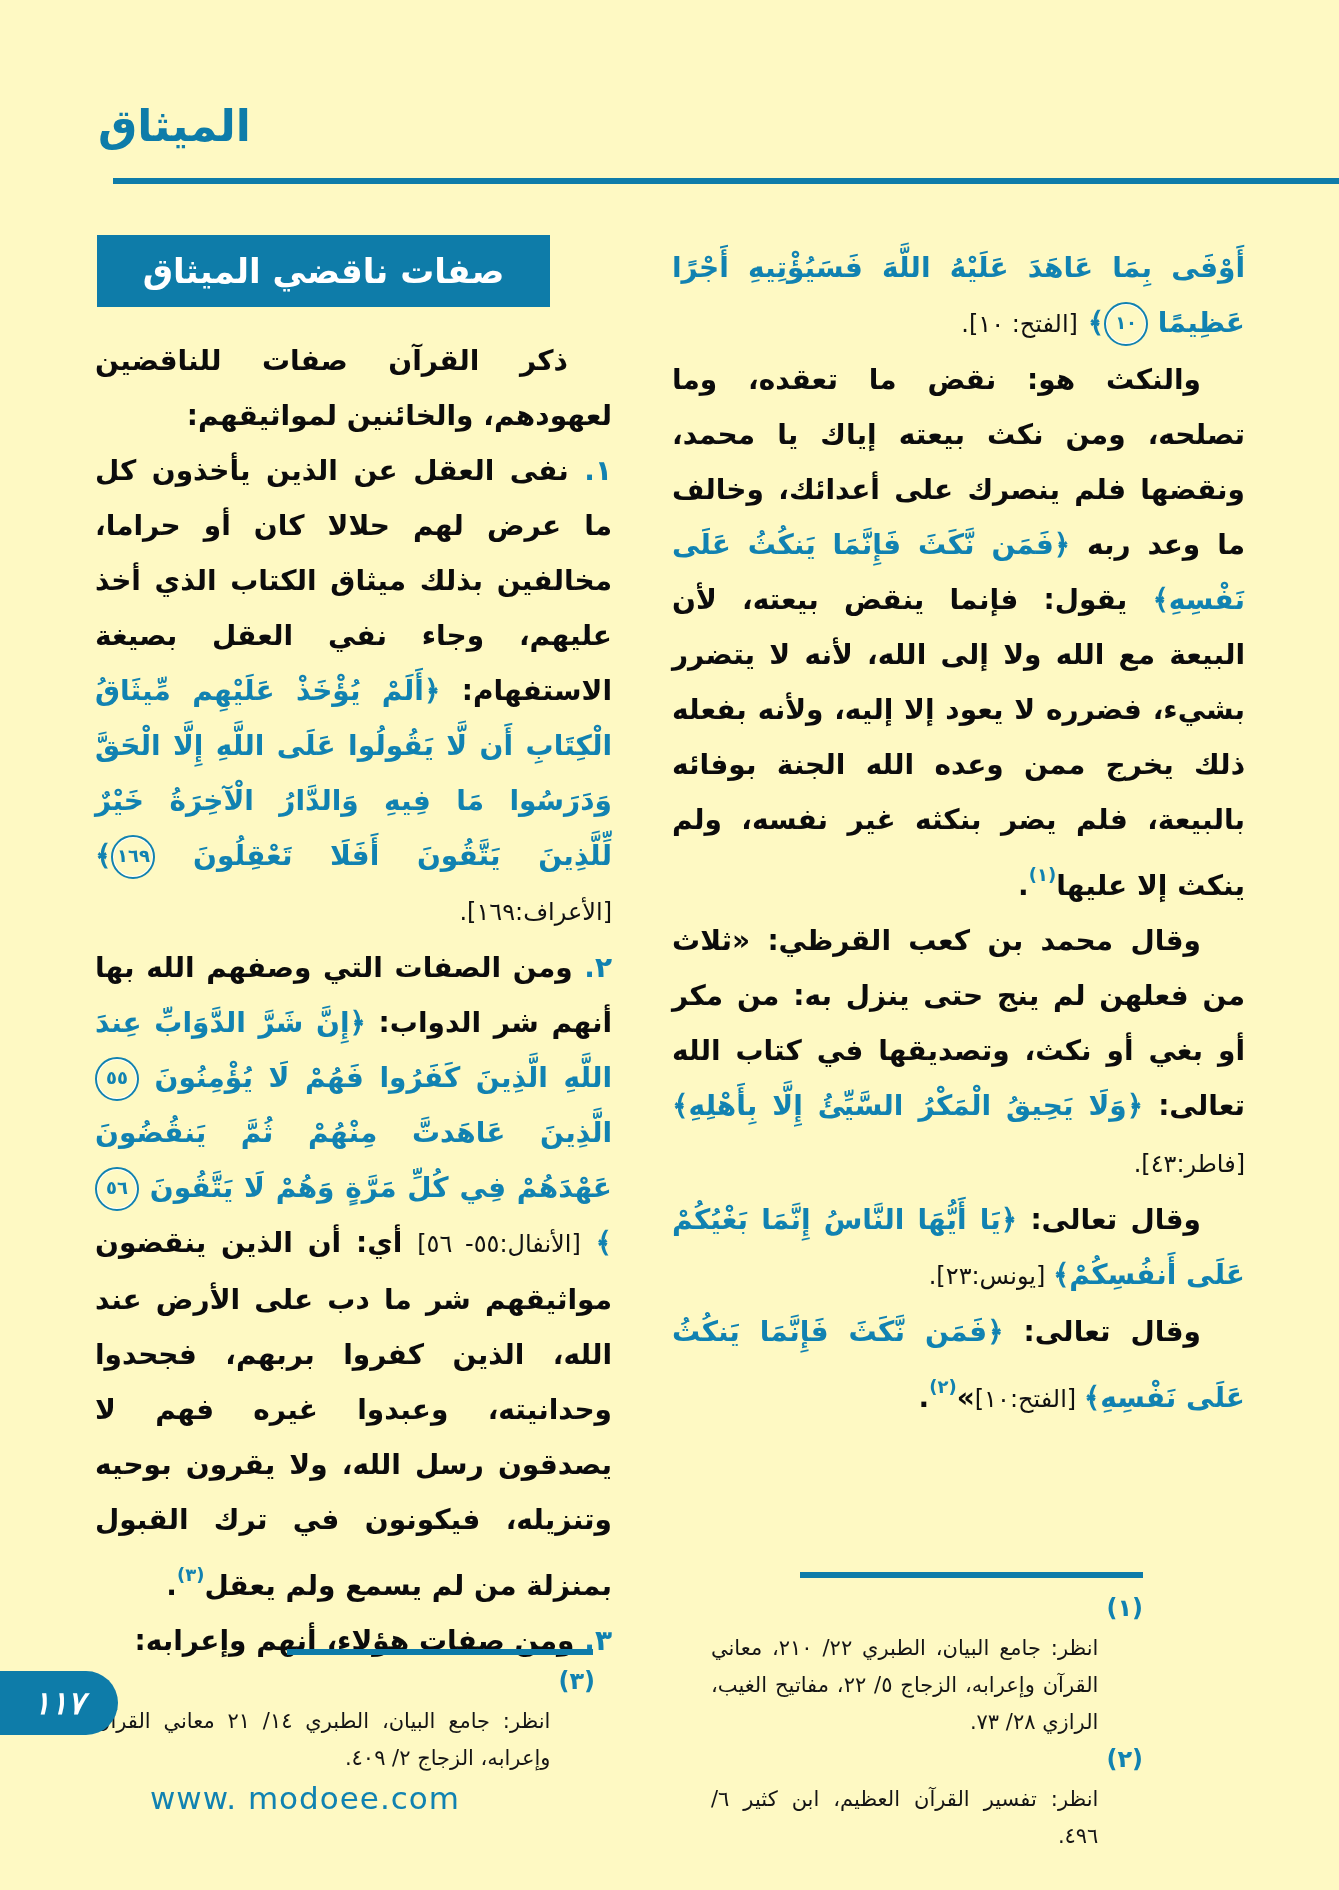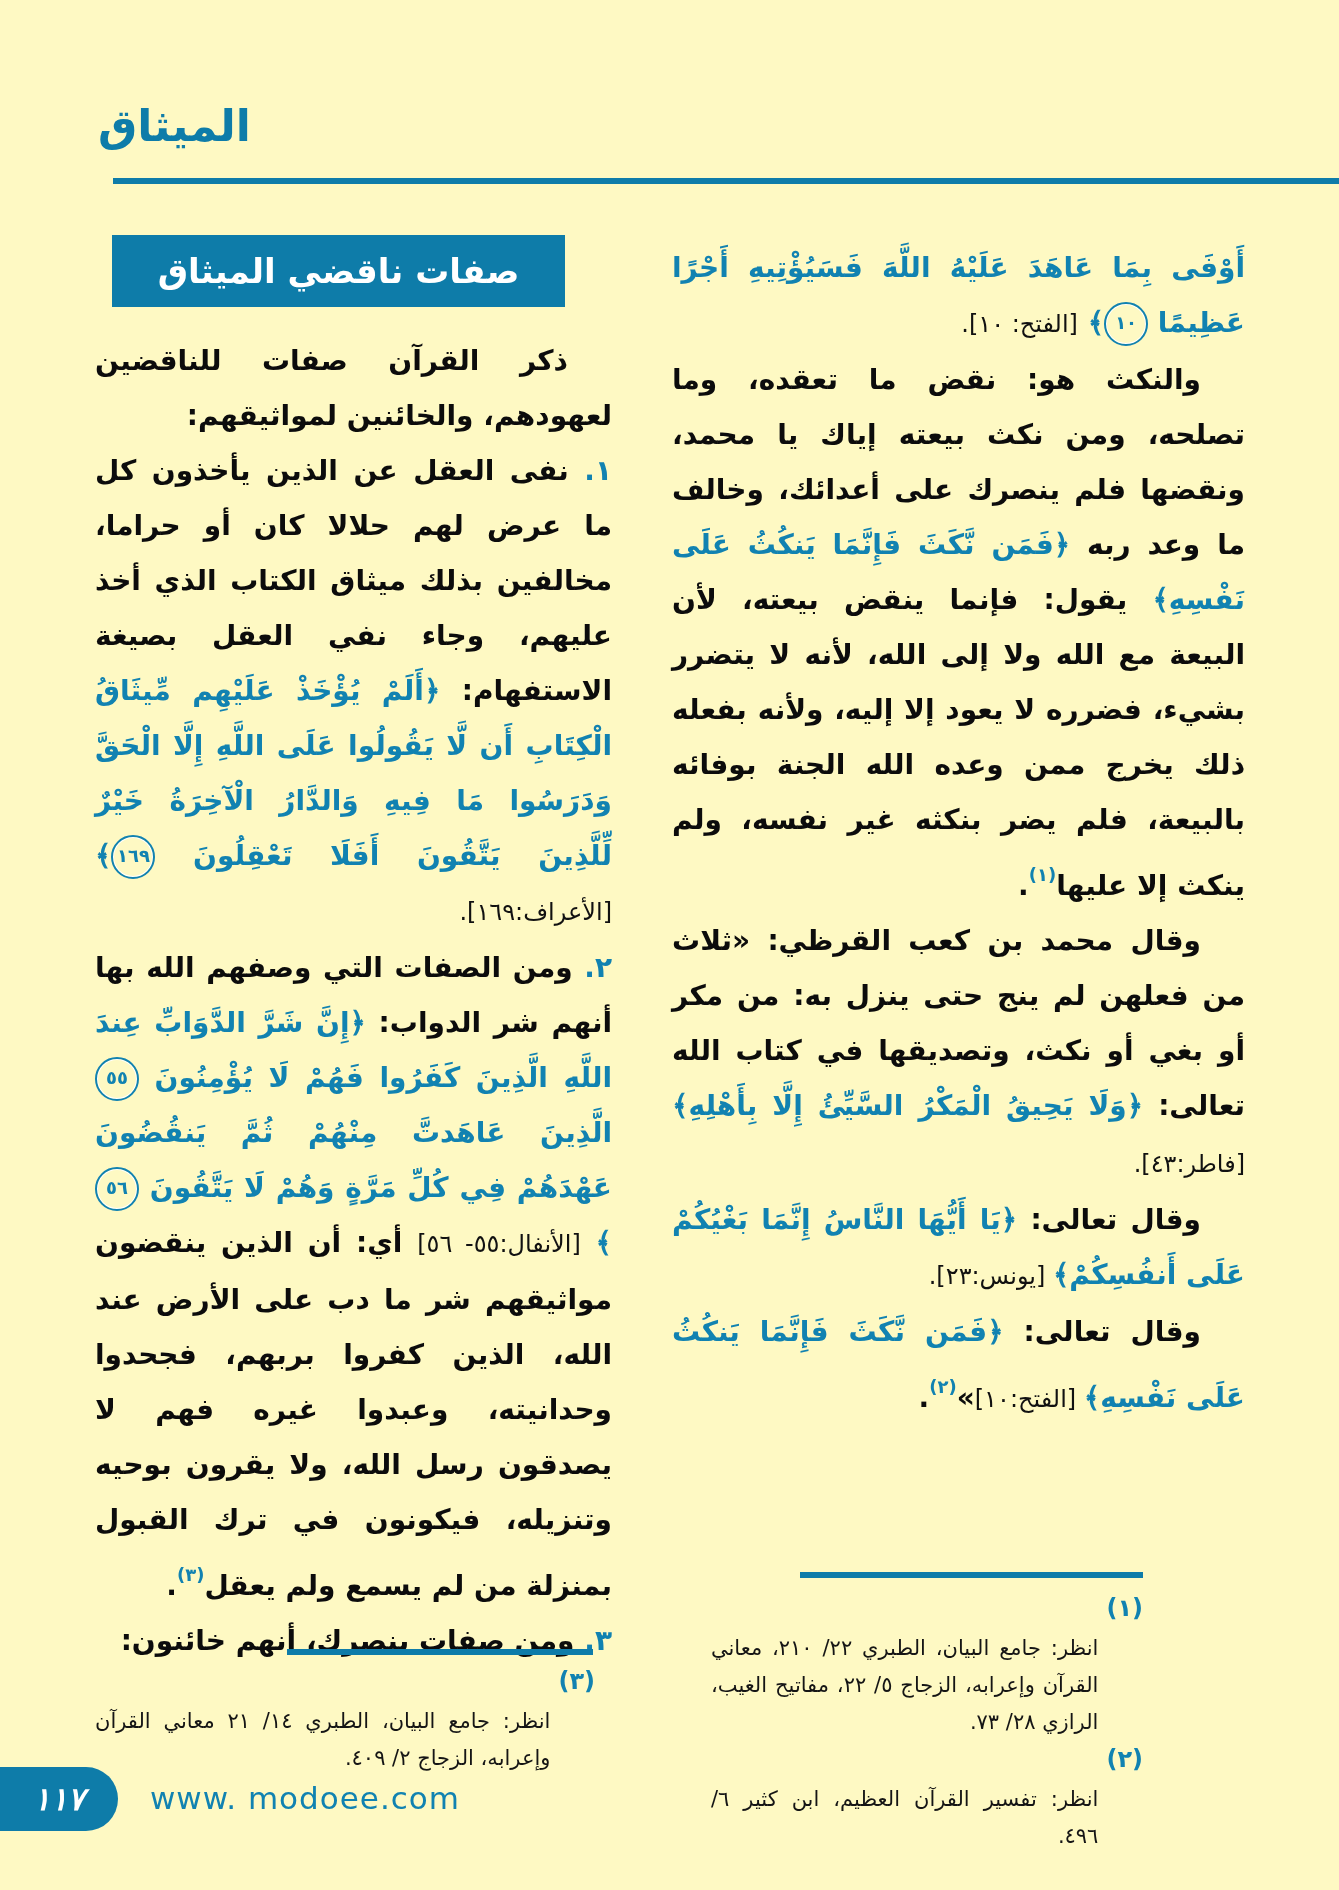--- a/index.html
+++ b/index.html
@@ -11,21 +11,21 @@
   
   .running-head{
     position:absolute;left:98px;top:100px;
     font-size:44px;font-weight:bold;color:#0e7ca9;direction:rtl;
   }
   .head-rule{
     position:absolute;left:113px;right:0;top:178px;height:6px;background:#0e7ca9;
   }
   
   .section-box{
-    position:absolute;left:112px;top:235px;width:453px;height:72px;
+    position:absolute;left:97px;top:235px;width:453px;height:72px;
     background:#0e7ca9;display:flex;align-items:center;justify-content:center;
   }
   .section-box .t{
     color:#ffffff;font-size:34px;font-weight:bold;letter-spacing:0;
   }
   
   .col{position:absolute;direction:rtl;text-align:justify;}
   .col-right{right:94px;top:240px;width:573px;}   
   .col-left{right:727px;top:333px;width:517px;margin-left:36px;}   
   .para{margin:0;font-size:28px;line-height:55px;font-weight:bold;color:#0c0c0c;}
@@ -45,21 +45,21 @@
   .fn-sep.right{left:800px;top:1572px;width:343px;}
   .fn-sep.left{left:287px;top:1649px;width:306px;}
   .fn-block{position:absolute;direction:rtl;}
   .fn-block.right{right:196px;top:1590px;width:432px;} 
   .fn-block.left{right:744px;top:1663px;width:500px;}  
   .footnote{display:flex;direction:rtl;gap:8px;align-items:flex-start;}
   .fn-marker{flex:0 0 auto;color:#1182b1;font-size:24px;font-weight:bold;line-height:37px;}
   .fn-text{flex:1 1 auto;font-size:21px;line-height:37px;text-align:justify;color:#151515;margin-top:40px;}
   
   .page-tab{
-    position:absolute;left:0;top:1767px;width:118px;height:64px;
+    position:absolute;left:0;top:1671px;width:118px;height:64px;
     background:#0e7ca9;border-radius:0 32px 32px 0;
     display:flex;align-items:center;justify-content:center;
   }
   .page-tab .n{color:#ffffff;font-size:32px;font-weight:bold;font-style:italic;}
   .site{
     position:absolute;left:150px;top:1780px;direction:ltr;
     color:#1182b1;font-size:31px;font-weight:normal;letter-spacing:1px;
   }
 </style>
 </head>
@@ -78,21 +78,21 @@
       <p class="para"><span class="r-quran">أَوْفَى بِمَا عَاهَدَ عَلَيْهُ اللَّهَ فَسَيُؤْتِيهِ أَجْرًا عَظِيمًا </span><span class="r-ayah">١٠</span><span class="r-quran">﴾ </span><span class="r-ref">[الفتح: ١٠].</span></p>
       <p class="para indent"><span class="r-text">والنكث هو: نقض ما تعقده، وما تصلحه، ومن نكث بيعته إياك يا محمد، ونقضها فلم ينصرك على أعدائك، وخالف ما وعد ربه </span><span class="r-quran">﴿فَمَن نَّكَثَ فَإِنَّمَا يَنكُثُ عَلَى نَفْسِهِ﴾</span><span class="r-text"> يقول: فإنما ينقض بيعته، لأن البيعة مع الله ولا إلى الله، لأنه لا يتضرر بشيء، فضرره لا يعود إلا إليه، ولأنه بفعله ذلك يخرج ممن وعده الله الجنة بوفائه بالبيعة، فلم يضر بنكثه غير نفسه، ولم ينكث إلا عليها</span><span class="r-fnref">(١)</span><span class="r-text">.</span></p>
       <p class="para indent"><span class="r-text">وقال محمد بن كعب القرظي: «ثلاث من فعلهن لم ينج حتى ينزل به: من مكر أو بغي أو نكث، وتصديقها في كتاب الله تعالى: </span><span class="r-quran">﴿وَلَا يَحِيقُ الْمَكْرُ السَّيِّئُ إِلَّا بِأَهْلِهِ﴾</span><span class="r-ref"> [فاطر:٤٣].</span></p>
       <p class="para indent"><span class="r-text">وقال تعالى: </span><span class="r-quran">﴿يَا أَيُّهَا النَّاسُ إِنَّمَا بَغْيُكُمْ عَلَى أَنفُسِكُمْ﴾</span><span class="r-ref"> [يونس:٢٣].</span></p>
       <p class="para indent"><span class="r-text">وقال تعالى: </span><span class="r-quran">﴿فَمَن نَّكَثَ فَإِنَّمَا يَنكُثُ عَلَى نَفْسِهِ﴾</span><span class="r-ref"> [الفتح:١٠]</span><span class="r-text">»</span><span class="r-fnref">(٢)</span><span class="r-text">.</span></p>
     </div>
   <div class="col col-left">
       <p class="para indent"><span class="r-text">ذكر القرآن صفات للناقضين لعهودهم، والخائنين لمواثيقهم:</span></p>
       <p class="para"><span class="r-num">١. </span><span class="r-text">نفى العقل عن الذين يأخذون كل ما عرض لهم حلالا كان أو حراما، مخالفين بذلك ميثاق الكتاب الذي أخذ عليهم، وجاء نفي العقل بصيغة الاستفهام: </span><span class="r-quran">﴿أَلَمْ يُؤْخَذْ عَلَيْهِم مِّيثَاقُ الْكِتَابِ أَن لَّا يَقُولُوا عَلَى اللَّهِ إِلَّا الْحَقَّ وَدَرَسُوا مَا فِيهِ وَالدَّارُ الْآخِرَةُ خَيْرٌ لِّلَّذِينَ يَتَّقُونَ أَفَلَا تَعْقِلُونَ </span><span class="r-ayah">١٦٩</span><span class="r-quran">﴾ </span><span class="r-ref">[الأعراف:١٦٩].</span></p>
       <p class="para"><span class="r-num">٢. </span><span class="r-text">ومن الصفات التي وصفهم الله بها أنهم شر الدواب: </span><span class="r-quran">﴿إِنَّ شَرَّ الدَّوَابِّ عِندَ اللَّهِ الَّذِينَ كَفَرُوا فَهُمْ لَا يُؤْمِنُونَ </span><span class="r-ayah">٥٥</span><span class="r-quran"> الَّذِينَ عَاهَدتَّ مِنْهُمْ ثُمَّ يَنقُضُونَ عَهْدَهُمْ فِي كُلِّ مَرَّةٍ وَهُمْ لَا يَتَّقُونَ </span><span class="r-ayah">٥٦</span><span class="r-quran">﴾ </span><span class="r-ref">[الأنفال:٥٥- ٥٦]</span><span class="r-text"> أي: أن الذين ينقضون مواثيقهم شر ما دب على الأرض عند الله، الذين كفروا بربهم، فجحدوا وحدانيته، وعبدوا غيره فهم لا يصدقون رسل الله، ولا يقرون بوحيه وتنزيله، فيكونون في ترك القبول بمنزلة من لم يسمع ولم يعقل</span><span class="r-fnref">(٣)</span><span class="r-text">.</span></p>
-      <p class="para"><span class="r-num">٣. </span><span class="r-text">ومن صفات ينصرك، أنهم خائنون:</span></p>
+      <p class="para"><span class="r-num">٣. </span><span class="r-text">ومن صفات هؤلاء، أنهم وإعرابه:</span></p>
     </div>
 
   <div class="fn-sep right"></div>
   <div class="fn-block right">
       <div class="footnote">
         <span class="fn-marker">(١)</span>
         <div class="fn-text">انظر: جامع البيان، الطبري ٢٢/ ٢١٠، معاني القرآن وإعرابه، الزجاج ٥/ ٢٢، مفاتيح الغيب، الرازي ٢٨/ ٧٣.</div>
       </div>
       <div class="footnote">
         <span class="fn-marker">(٢)</span>

